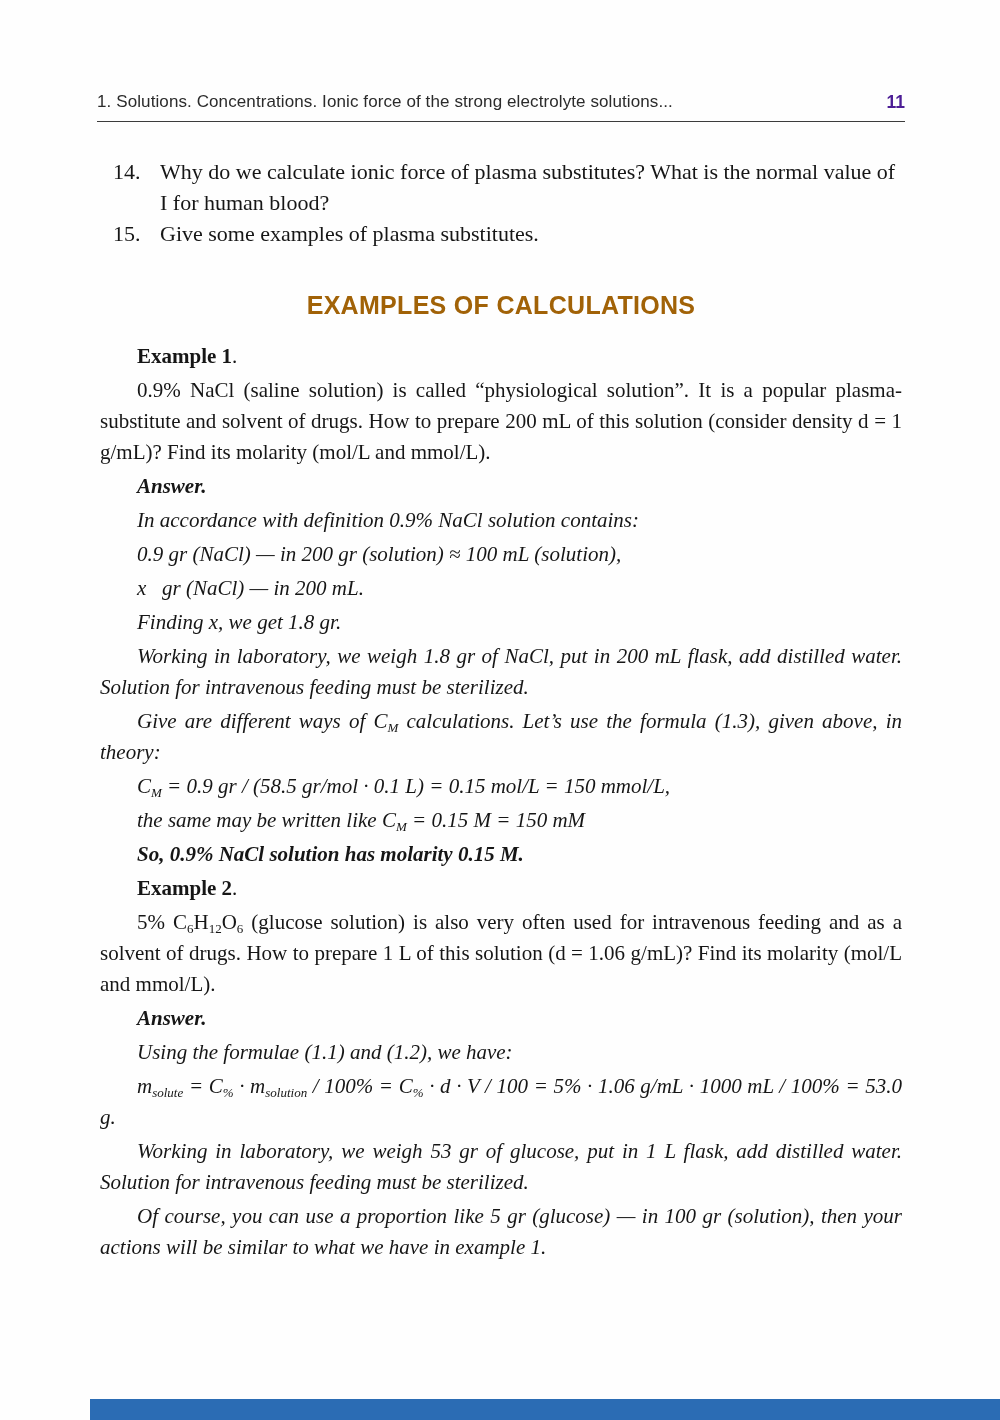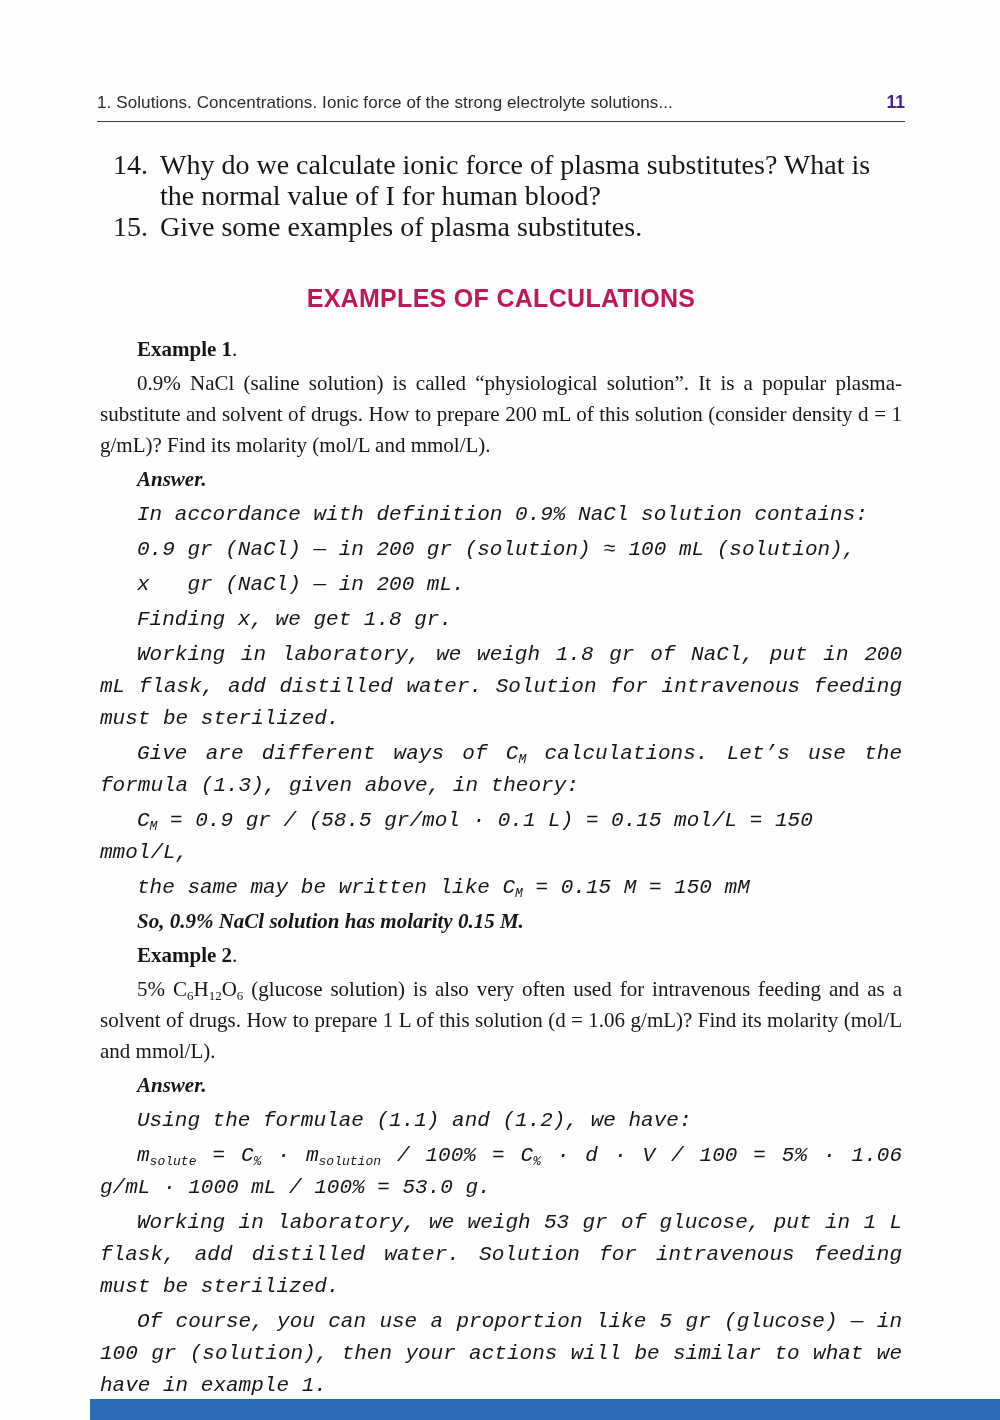--- a/index.html
+++ b/index.html
@@ -2,40 +2,40 @@
 <html><head>
 <meta charset="utf-8">
 <style>
   html,body{margin:0;padding:0;background:#ffffff;}
   .page{
     width:1000px;height:1420px;position:relative;background:#fefefe;
     font-family:"Liberation Serif",serif;color:#161616;
     box-sizing:border-box;padding:92px 95px 0 97px;overflow:hidden;
   }
   .page-header{
-    display:flex;justify-content:space-between;align-items:center;
+    display:flex;justify-content:space-between;align-items:flex-start;
     font-family:"Liberation Sans",sans-serif;font-size:17px;color:#2b2b2b;
   }
   .running-title{letter-spacing:0.1px;}
   .page-number{font-weight:700;font-size:17.5px;color:#4c1d95;}
   .header-rule{border:0;border-top:1.6px solid #3c3c3c;margin:8px 0 0 0;}
-  .questions{list-style:none;margin:27px 0 0 0;padding:0;font-size:28px;line-height:31px;}
+  .questions{list-style:none;margin:34px 0 0 0;padding:0;font-size:22px;line-height:31px;}
   .question{display:flex;padding-left:16px;}
   .qnum{width:47px;flex:0 0 auto;}
   .qtext{flex:1;}
   .section-heading{
     font-family:"Liberation Sans",sans-serif;font-weight:700;font-size:25px;
-    text-align:center;margin:42px 0 21px 0;letter-spacing:0.3px;color:#be185d;
+    text-align:center;margin:42px 0 21px 0;letter-spacing:0.3px;color:#a16207;
   }
   .content{font-size:21px;line-height:31px;}
   .para{margin:3px;text-indent:37px;}
   .para.justify{text-align:justify;}
   .run.n{font-style:normal;font-weight:400;}
   .run.b{font-weight:700;font-style:normal;}
-  .run.i{font-style:italic;font-weight:400;font-family:Liberation Mono, monospace;}
+  .run.i{font-style:italic;font-weight:400;}
   .run.bi{font-weight:700;font-style:italic;}
   sub.run{font-size:0.62em;vertical-align:baseline;position:relative;top:0.3em;line-height:0;}
   .bottom-bar{position:absolute;left:90px;right:0;bottom:0;height:21px;}
 </style>
 </head>
 <body>
 
 <div class="page">
 
   <header class="page-header">

